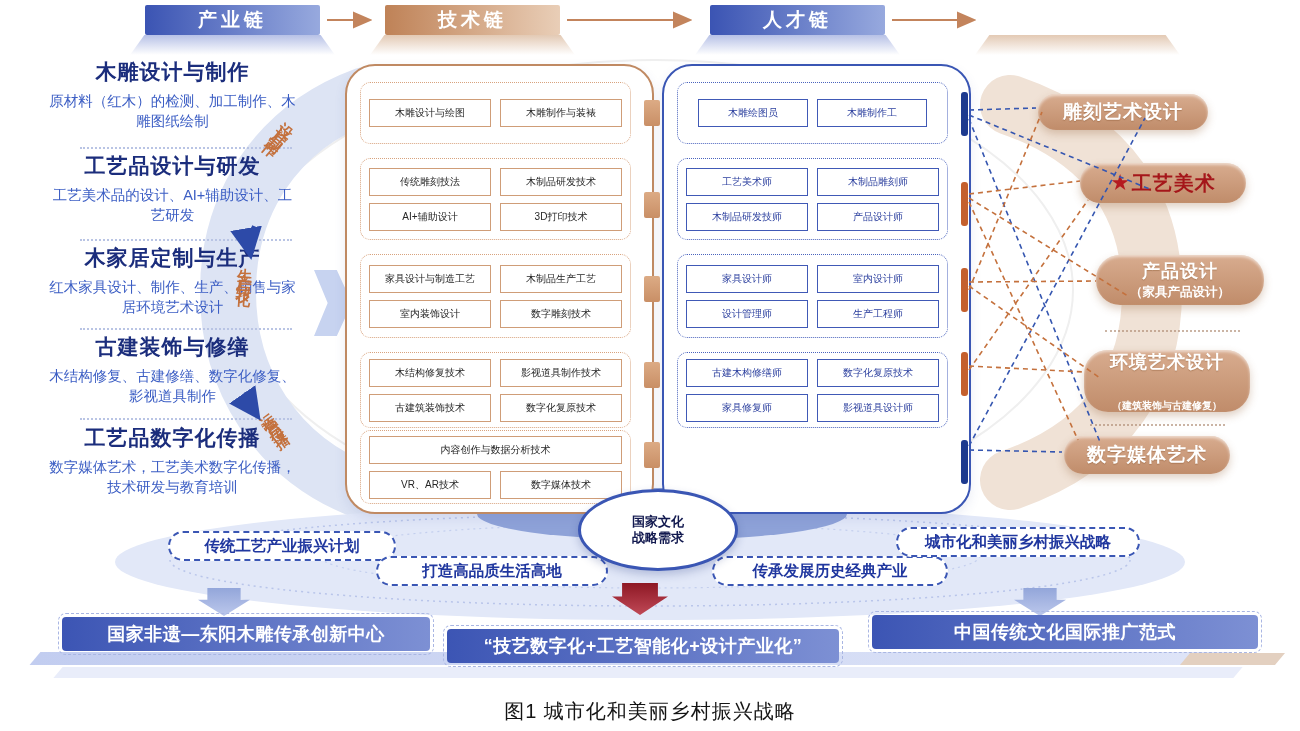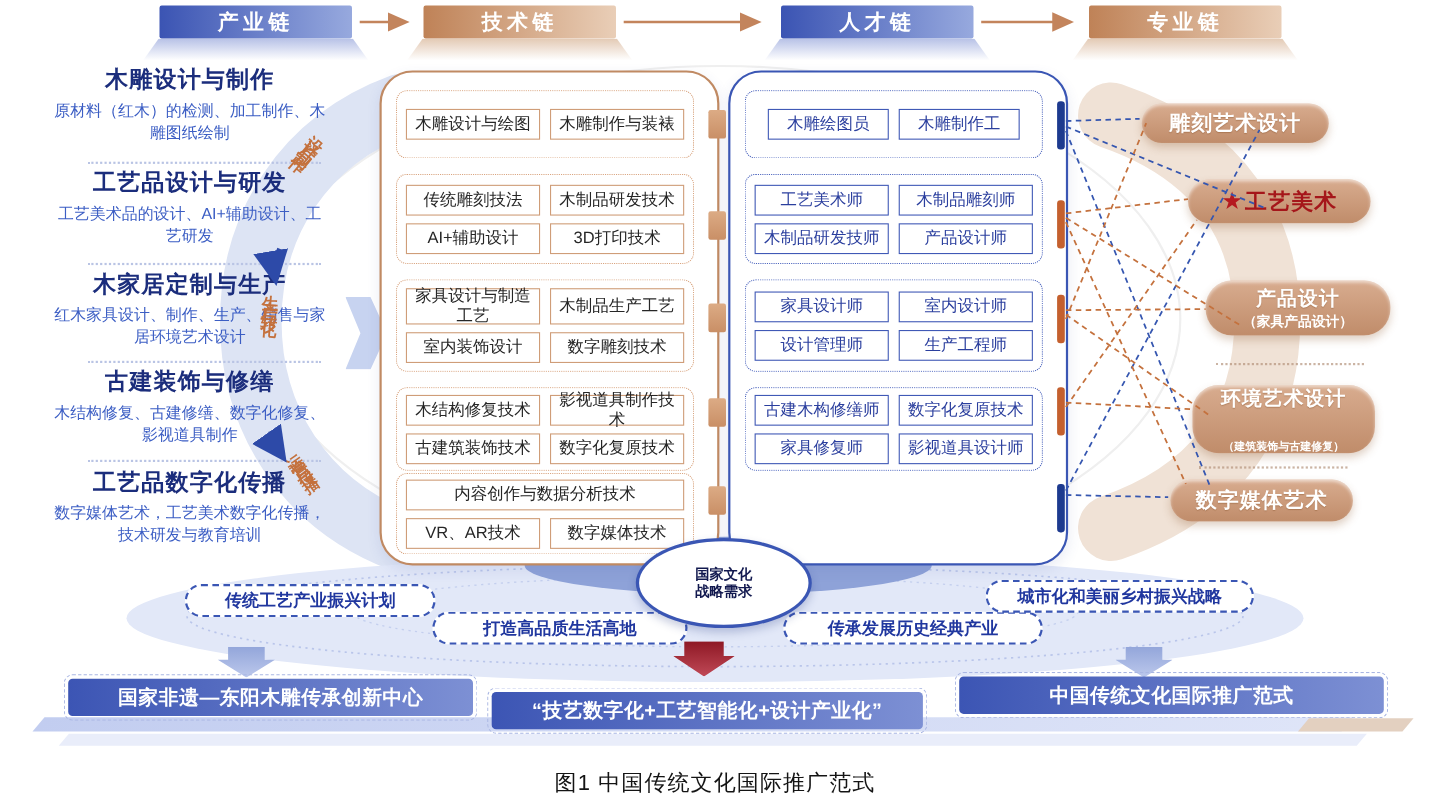--- a/index.html
+++ b/index.html
@@ -33,21 +33,21 @@
          box-shadow:0 5px 12px rgba(60,80,160,.10);}
   .panel.tech{left:345px;border:2.5px solid #c08a63;}
   .panel.talent{left:662px;border:2.5px solid #3a56b4;}
   .grp{position:absolute;left:13px;width:271px;border-radius:10px;padding:7px 8px;display:grid;
        grid-template-columns:1fr 1fr;gap:7px 9px;box-sizing:border-box;align-content:center;}
   .tech .grp{border:1.6px dotted #d8a37e;}
   .talent .grp{border:1.6px dotted #4a63bd;}
   .g1{top:16px;height:62px;} .g2{top:92px;height:82px;} .g3{top:188px;height:84px;}
   .g4{top:286px;height:76px;} .g5{top:364px;height:74px;}
   .bx{background:#fff;border-radius:0;display:flex;align-items:center;justify-content:center;
-      text-align:center;font-size:15px;line-height:1.2;min-height:28px;padding:2px 4px;box-sizing:border-box;}
+      text-align:center;font-size:10px;line-height:1.2;min-height:28px;padding:2px 4px;box-sizing:border-box;}
   .tech .bx{border:1.4px solid #cf9d78;color:#262626;}
   .talent .bx{border:1.4px solid #4059b6;color:#2b3f9e;font-weight:500;}
   .wide{grid-column:1/3;}
   .talent .g1{padding:10px 20px;} .talent .g5{padding:8px 12px;}
   .conn{position:absolute;width:16px;height:26px;border-radius:2px;z-index:15;
         background:linear-gradient(180deg,#dcab85,#c98f66);}
   .tick{position:absolute;left:961px;width:7px;height:44px;border-radius:3px;z-index:15;}
   .tick.navy{background:#1d3a8f;} .tick.orange{background:#c4602e;}
 
   
@@ -95,21 +95,20 @@
     <ellipse cx="650" cy="556" rx="330" ry="32" fill="none" stroke="#c4cfee" stroke-width="1.2" stroke-dasharray="2 4"></ellipse>
     <ellipse cx="662" cy="514" rx="185" ry="26" fill="#8ea2d8"></ellipse>
   </svg>
 
   <div class="banner blue" style="left:145px;width:175px;">产业链</div>
   <div class="trap blue" style="left:130px;width:205px;"></div>
   <div class="banner tan" style="left:385px;width:175px;">技术链</div>
   <div class="trap tan" style="left:370px;width:205px;"></div>
   <div class="banner blue" style="left:710px;width:175px;">人才链</div>
   <div class="trap blue" style="left:695px;width:205px;"></div>
-  <div class="banner tan" style="left:990px;width:175px;">专业链</div>
   <div class="trap tan" style="left:975px;width:205px;"></div>
 
   <div class="ind" style="top:58px;">
     <div class="t">木雕设计与制作</div>
     <div class="d">原材料（红木）的检测、加工制作、木雕图纸绘制</div>
   </div>
   <div class="dotsep" style="top:147px;"></div>
   <div class="ind" style="top:152px;">
     <div class="t">工艺品设计与研发</div>
     <div class="d">工艺美术品的设计、AI+辅助设计、工艺研发</div>
@@ -259,33 +258,33 @@
       <path d="M969,290 L1042,112"></path>
     </g>
   </svg>
 
   <div class="c-ellipse">
     <div>国家文化</div>
     <div>战略需求</div>
   </div>
 
   <div class="spill" style="left:168px;top:531px;width:228px;">传统工艺产业振兴计划</div>
-  <div class="spill" style="left:393px;top:556px;width:232px;">打造高品质生活高地</div>
+  <div class="spill" style="left:376px;top:556px;width:232px;">打造高品质生活高地</div>
   <div class="spill" style="left:712px;top:556px;width:236px;">传承发展历史经典产业</div>
   <div class="spill" style="left:896px;top:527px;width:244px;">城市化和美丽乡村振兴战略</div>
 
   <div class="darrow blue" style="left:198px;top:588px;"></div>
   <div class="darrow red" style="left:612px;top:583px;"></div>
   <div class="darrow blue" style="left:1014px;top:588px;"></div>
 
   <div class="obanner" style="left:62px;top:617px;width:368px;">国家非遗—东阳木雕传承创新中心</div>
   <div class="obanner" style="left:447px;top:629px;width:392px;">“技艺数字化+工艺智能化+设计产业化”</div>
   <div class="obanner" style="left:872px;top:615px;width:386px;">中国传统文化国际推广范式</div>
 
   <div class="slab" style="left:35px;top:652px;width:1190px;height:13px;transform:skewX(-40deg);
        background:linear-gradient(90deg,#c2cdf0,#dfe5f8);"></div>
   <div class="slab" style="left:58px;top:667px;width:1180px;height:11px;transform:skewX(-40deg);
        background:#e9edfa;"></div>
   <div class="slab" style="left:1185px;top:653px;width:95px;height:12px;transform:skewX(-40deg);
        background:#e3d0c0;"></div>
 
-  <div class="caption">图1 中国传统文化国际推广范式</div>
+  <div class="caption">图1 城市化和美丽乡村振兴战略</div>
 </div>
 
 </body></html>

